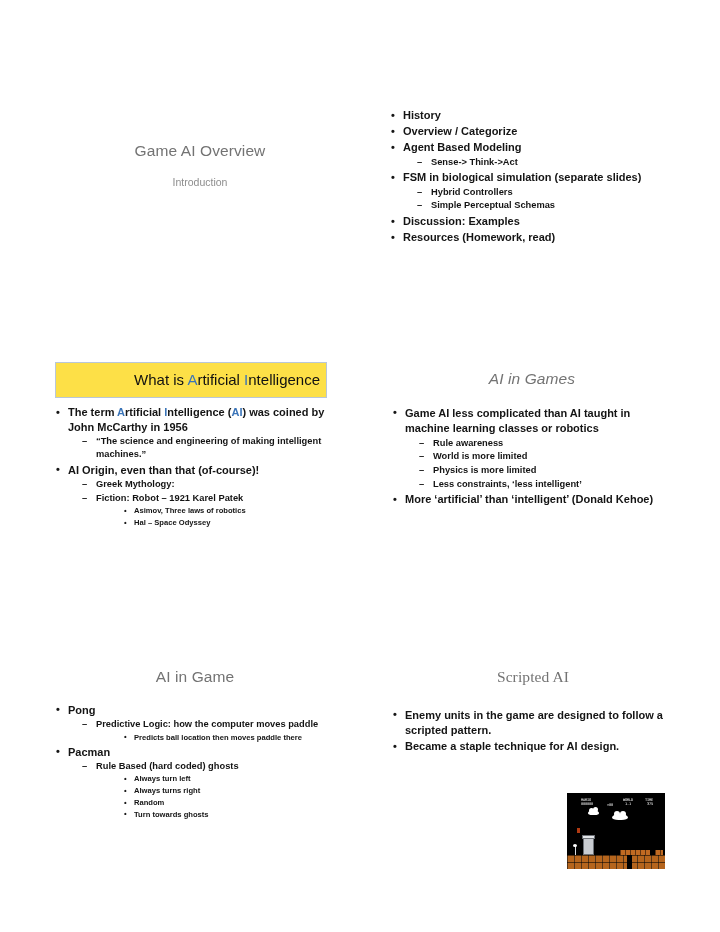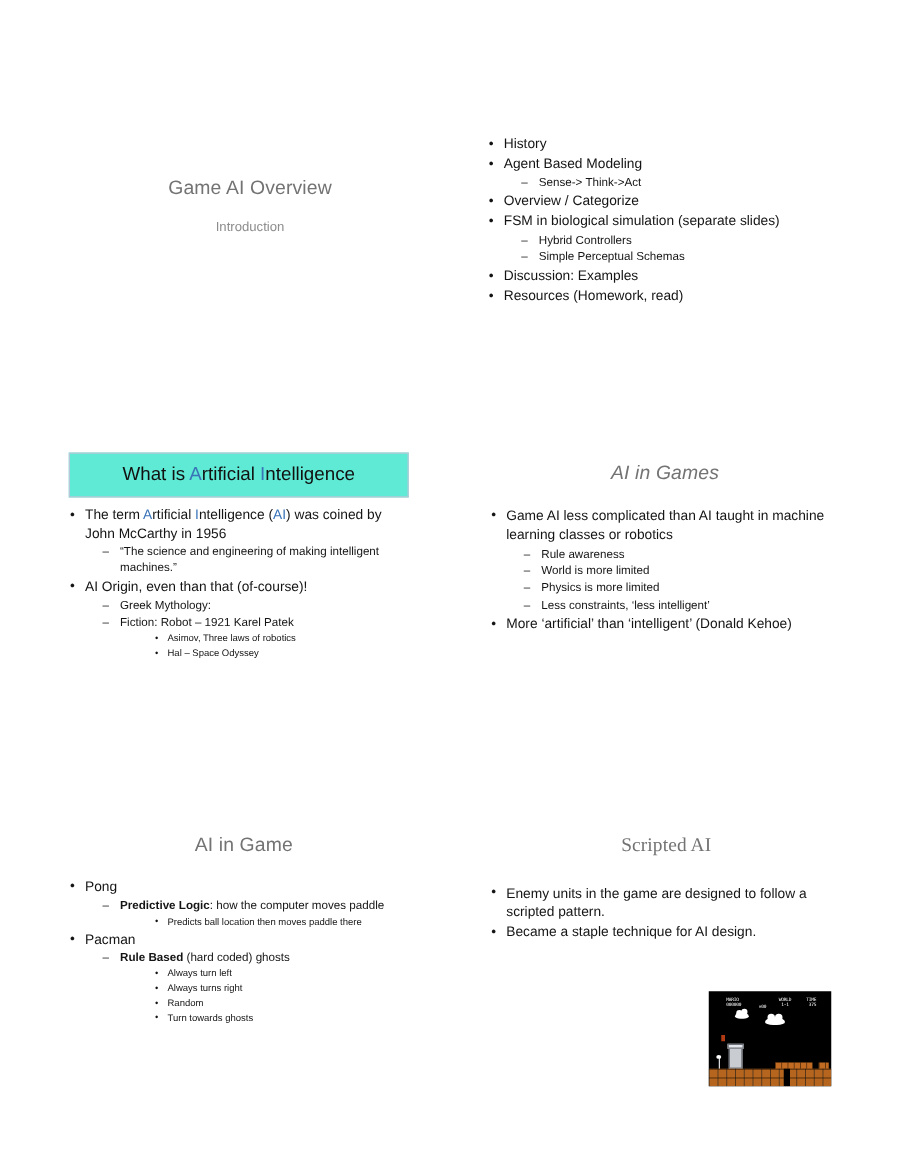--- a/index.html
+++ b/index.html
@@ -42,37 +42,38 @@
   .slide-subtitle {
     text-align: center;
     font-size: 10.5px;
     color: #8d8d8d;
     margin-top: 16px;
   }
 
   .boxed-title {
     border: 1px solid #b9c7d8;
     padding: 8px 6px 9px 6px;
-    text-align: center;
+    text-align: right;
     font-size: 15px;
-    background: #5eead4;
+    background: #fde047;
     box-sizing: border-box;
   }
 
   .accent { color: #3a74b8; }
 
   
   ul.lvl {
     list-style: none;
     margin: 0;
     padding: 0;
   }
   ul.lvl li {
     position: relative;
     box-sizing: border-box;
+    font-weight: bold;
   }
 
   
   .l1 > li {
     font-size: 11px;
     line-height: 1.32;
     padding-left: 13px;
     margin-bottom: 1.5px;
     color: #141414;
   }
@@ -263,27 +264,27 @@
 <div class="page">
 
   <div class="slide" id="slide1">
     <div class="slide-title">Game AI Overview</div>
     <div class="slide-subtitle">Introduction</div>
   </div>
 
   <div class="slide" id="slide2">
     <ul class="lvl l1">
       <li>History</li>
+      <li>Overview / Categorize</li>
       <li>
         <span>Agent Based Modeling</span>
         <ul class="lvl l2">
           <li>Sense-&gt; Think-&gt;Act</li>
         </ul>
       </li>
-      <li>Overview / Categorize</li>
       <li>
         <span>FSM in biological simulation (separate slides)</span>
         <ul class="lvl l2">
           <li>Hybrid Controllers</li>
           <li>Simple Perceptual Schemas</li>
         </ul>
       </li>
       <li>Discussion: Examples</li>
       <li>Resources (Homework, read)</li>
     </ul>

